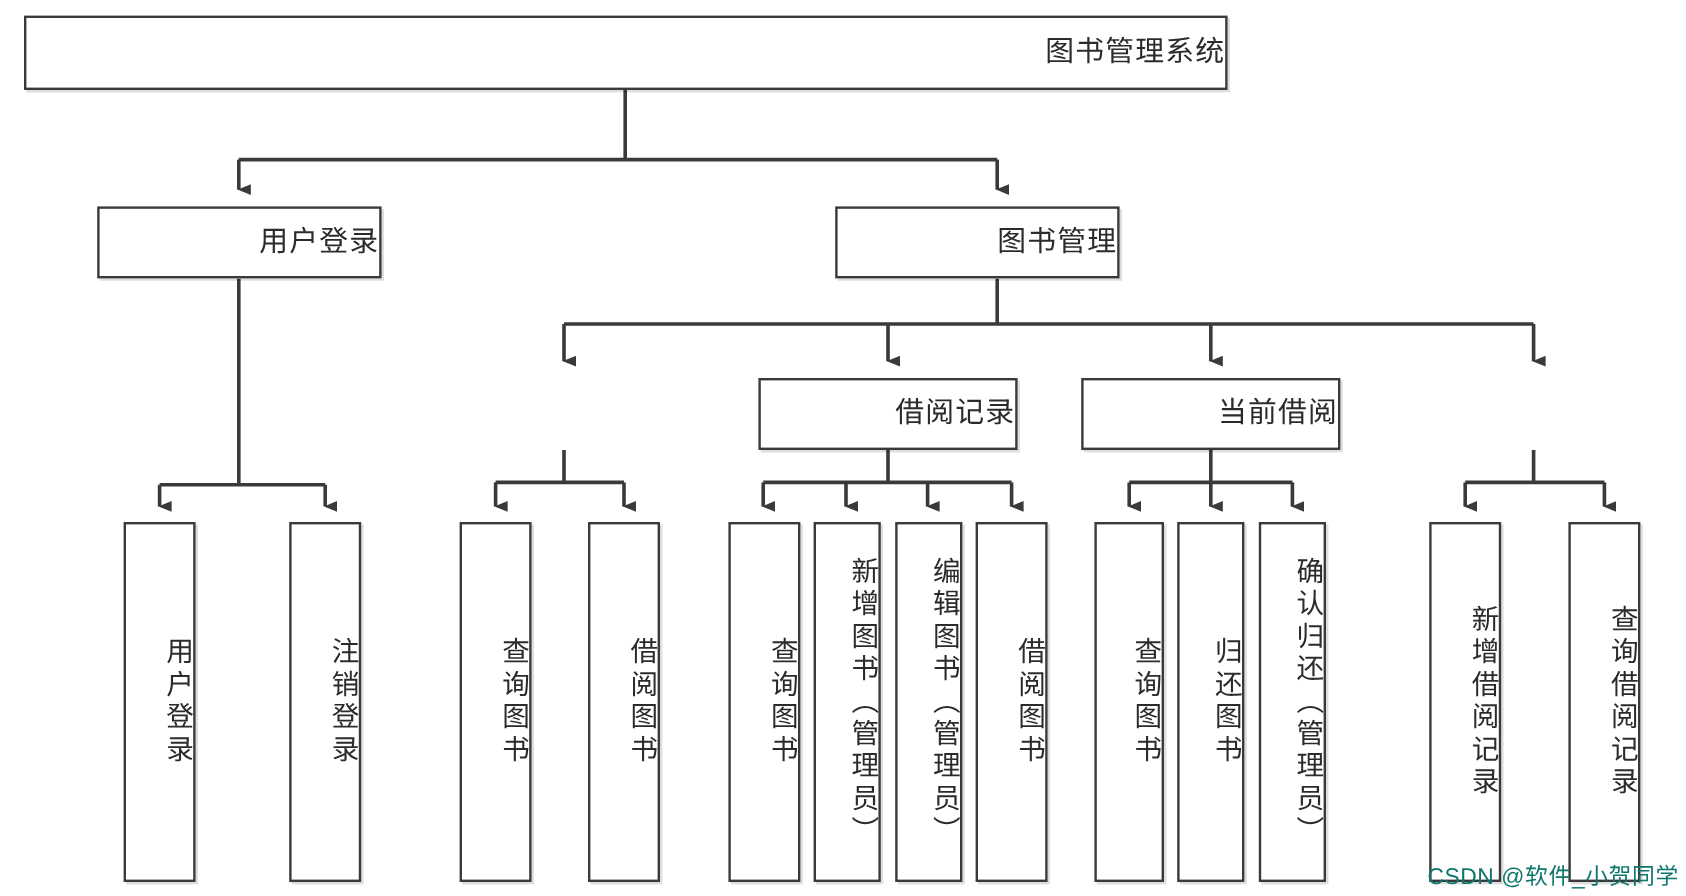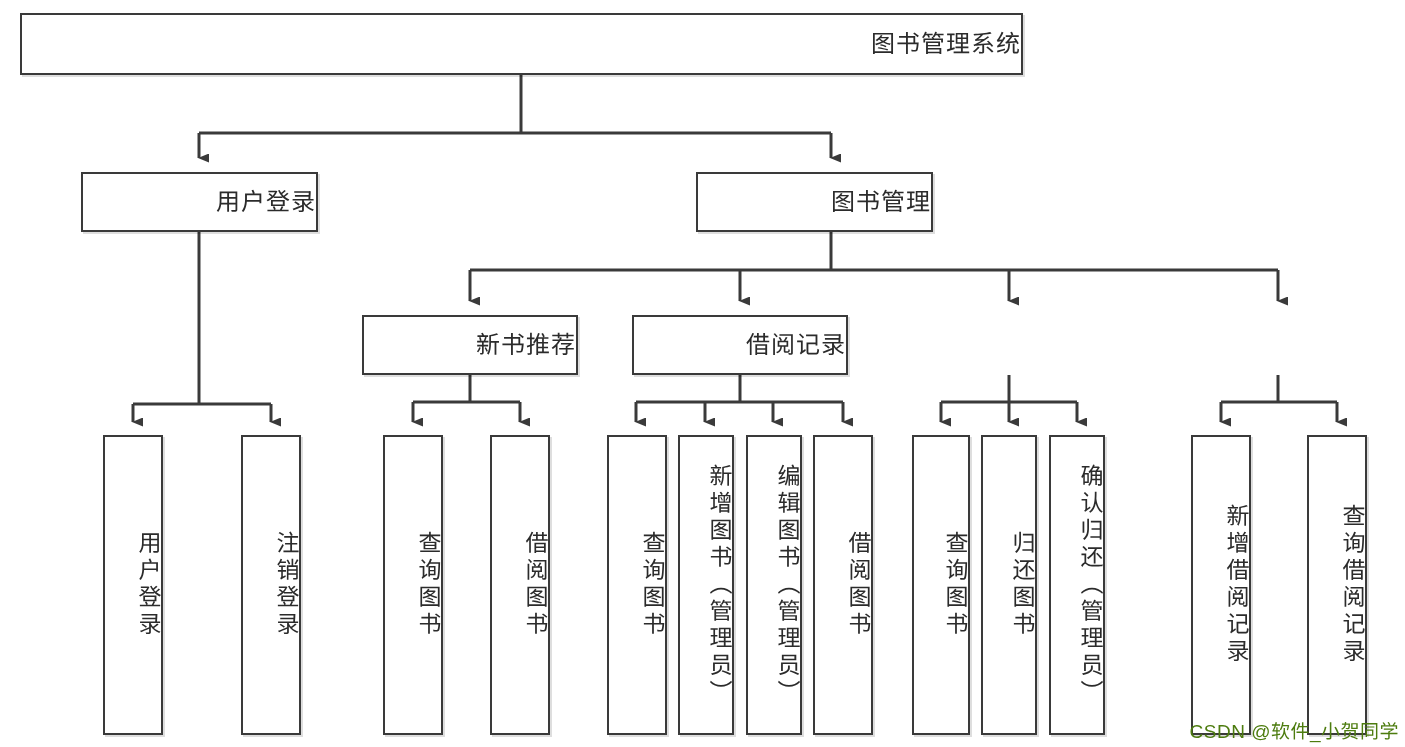--- a/index.html
+++ b/index.html
@@ -55,21 +55,21 @@
   }
   .node .htext {
     display: block;
     white-space: nowrap;
   }
   .watermark {
     position: absolute;
     right: 6px;
     bottom: 4px;
     font-size: 19px;
-    color: #4d7c0f;
+    color: #0f766e;
     letter-spacing: 0.5px;
     white-space: nowrap;
     user-select: none;
     text-align: center;
   }
 </style>
 </head>
 <body>
 
 <div id="diagram-root">
@@ -128,25 +128,25 @@
     <span class="htext">图书管理系统</span>
   </div>
 
   <div class="node horiz" style="left:81px; top:172px; width:237px; height:60px;">
     <span class="htext">用户登录</span>
   </div>
   <div class="node horiz" style="left:696px; top:172px; width:237px; height:60px;">
     <span class="htext">图书管理</span>
   </div>
 
-  <div class="node horiz" style="left:362px; top:315px; width:216px; height:60px;">
-    <span class="htext">新书推荐</span>
-  </div>
   <div class="node horiz" style="left:632px; top:315px; width:216px; height:60px;">
     <span class="htext">借阅记录</span>
+  </div>
+  <div class="node horiz" style="left:901px; top:315px; width:216px; height:60px;">
+    <span class="htext">当前借阅</span>
   </div>
 
   <div class="node vert" style="left:103px; top:435px; width:60px; height:300px;">
     <span class="vtext">用户登录</span>
   </div>
   <div class="node vert" style="left:241px; top:435px; width:60px; height:300px;">
     <span class="vtext">注销登录</span>
   </div>
 
   <div class="node vert" style="left:383px; top:435px; width:60px; height:300px;">

